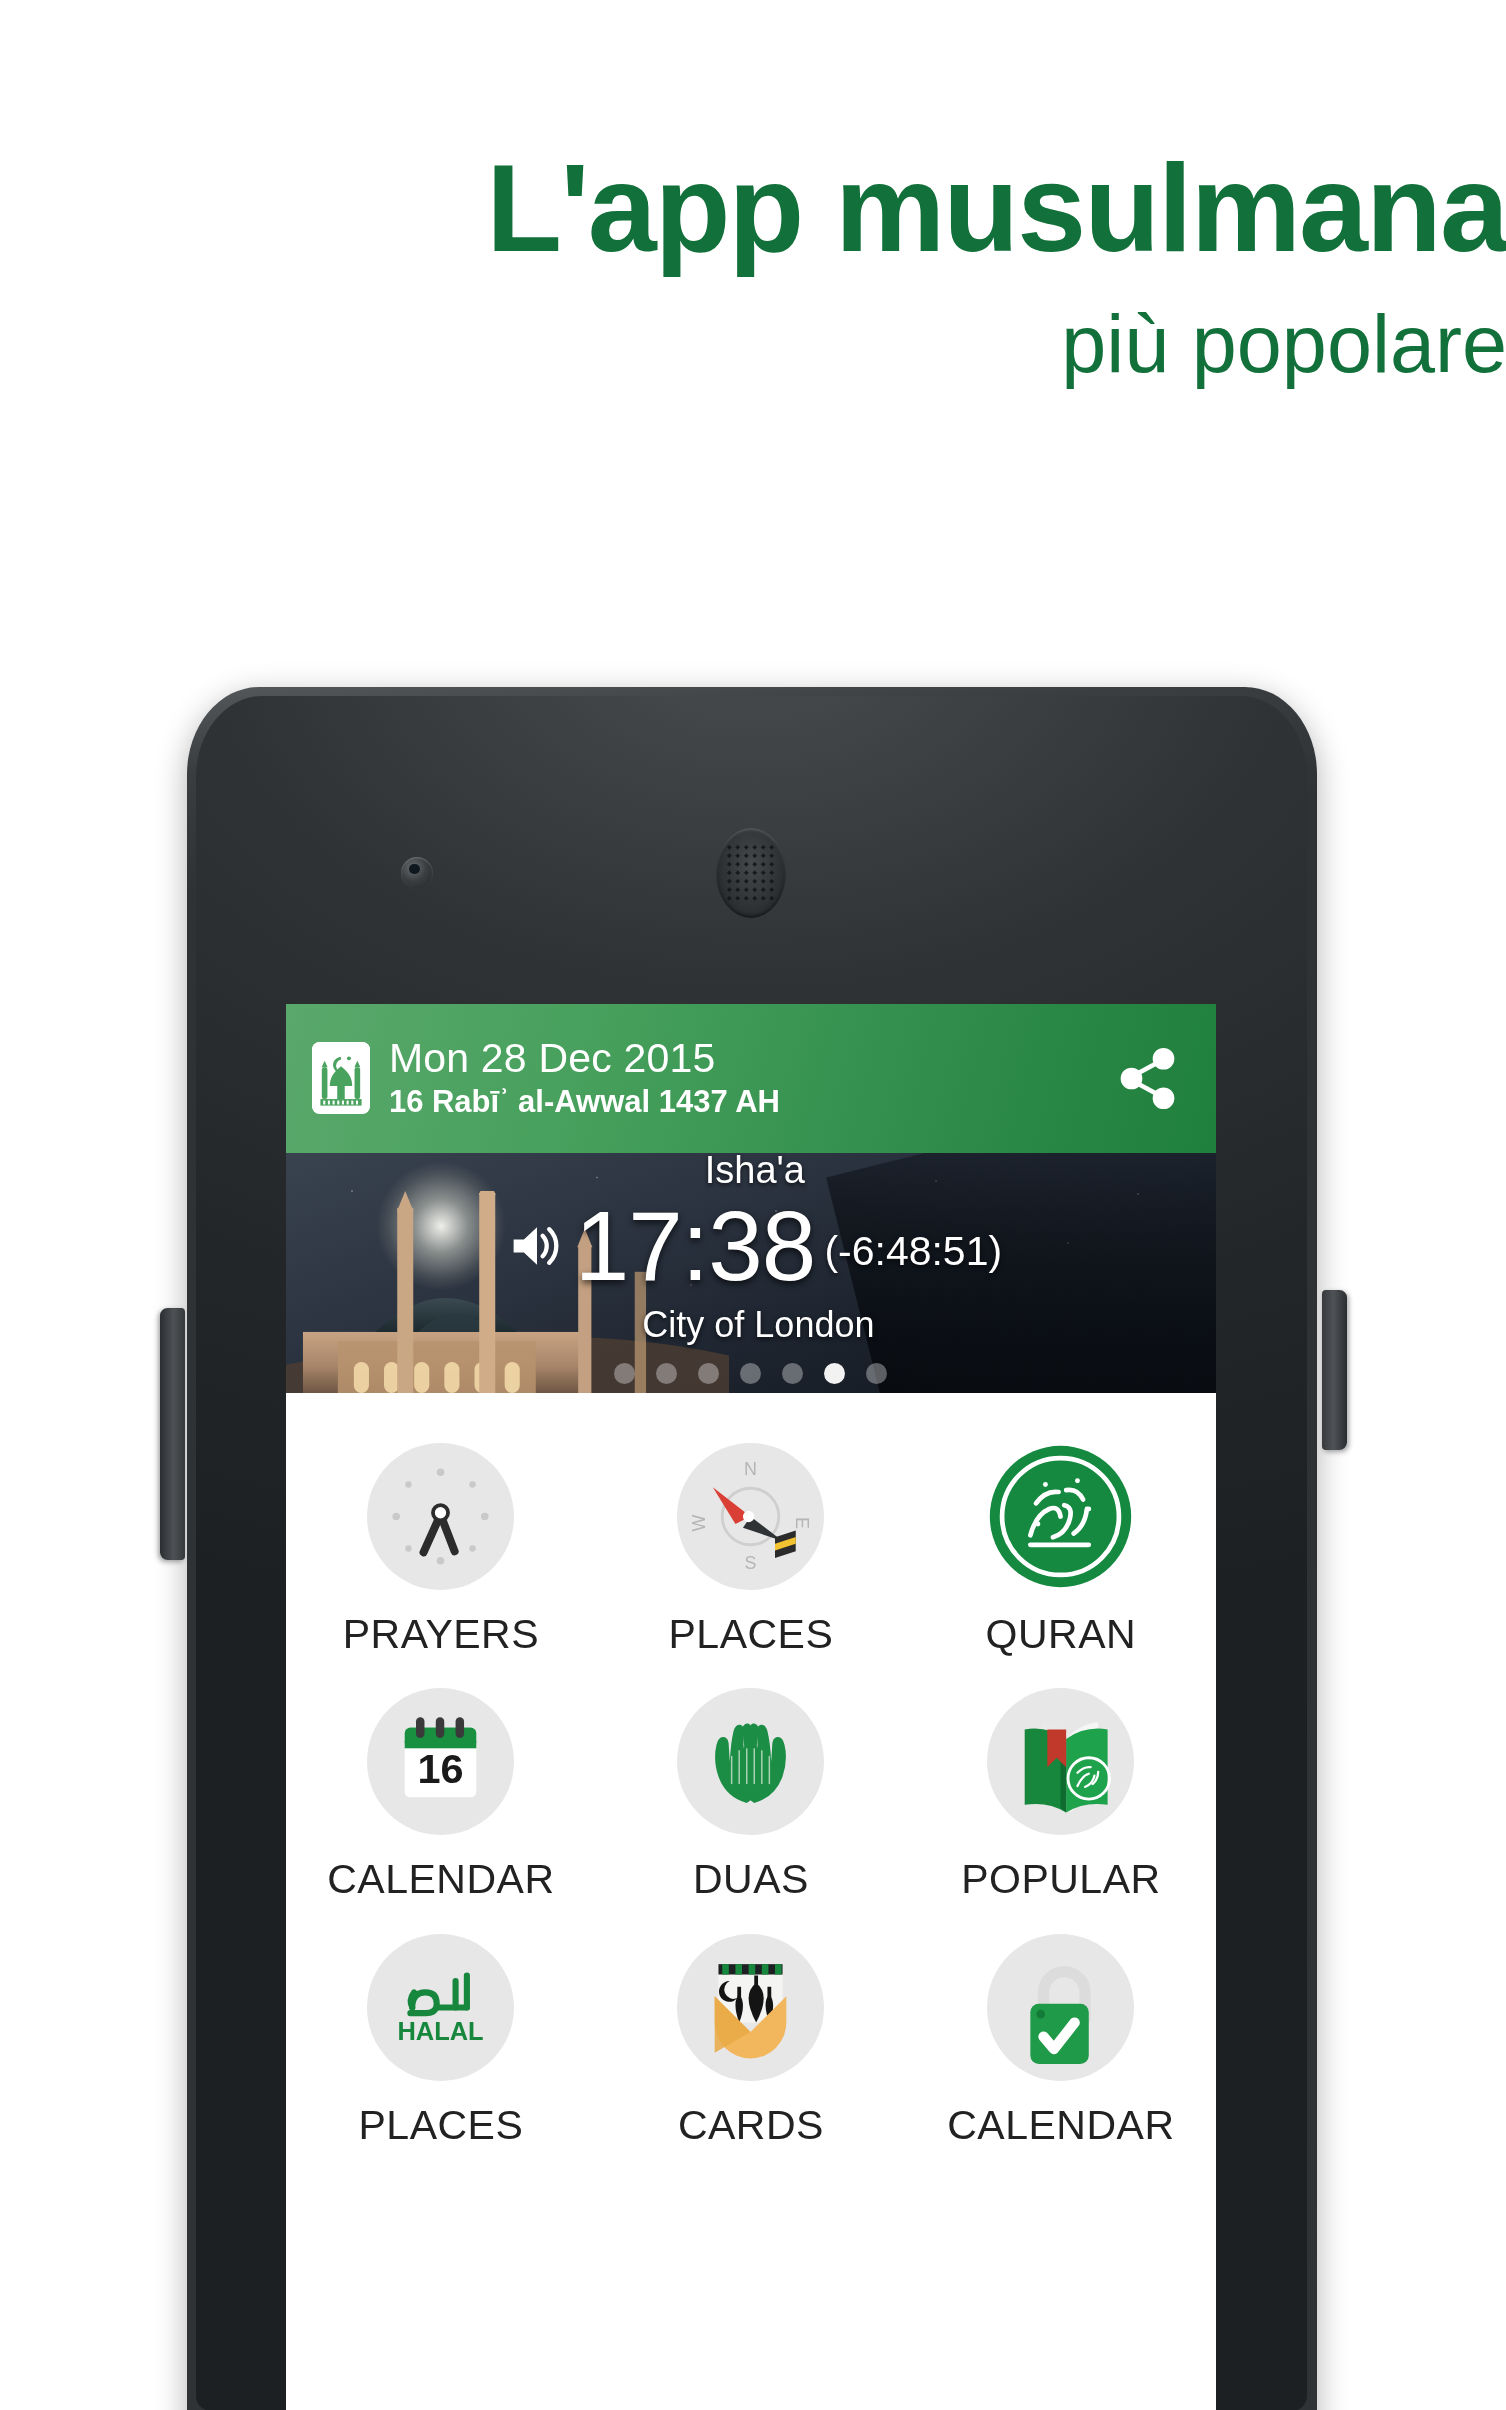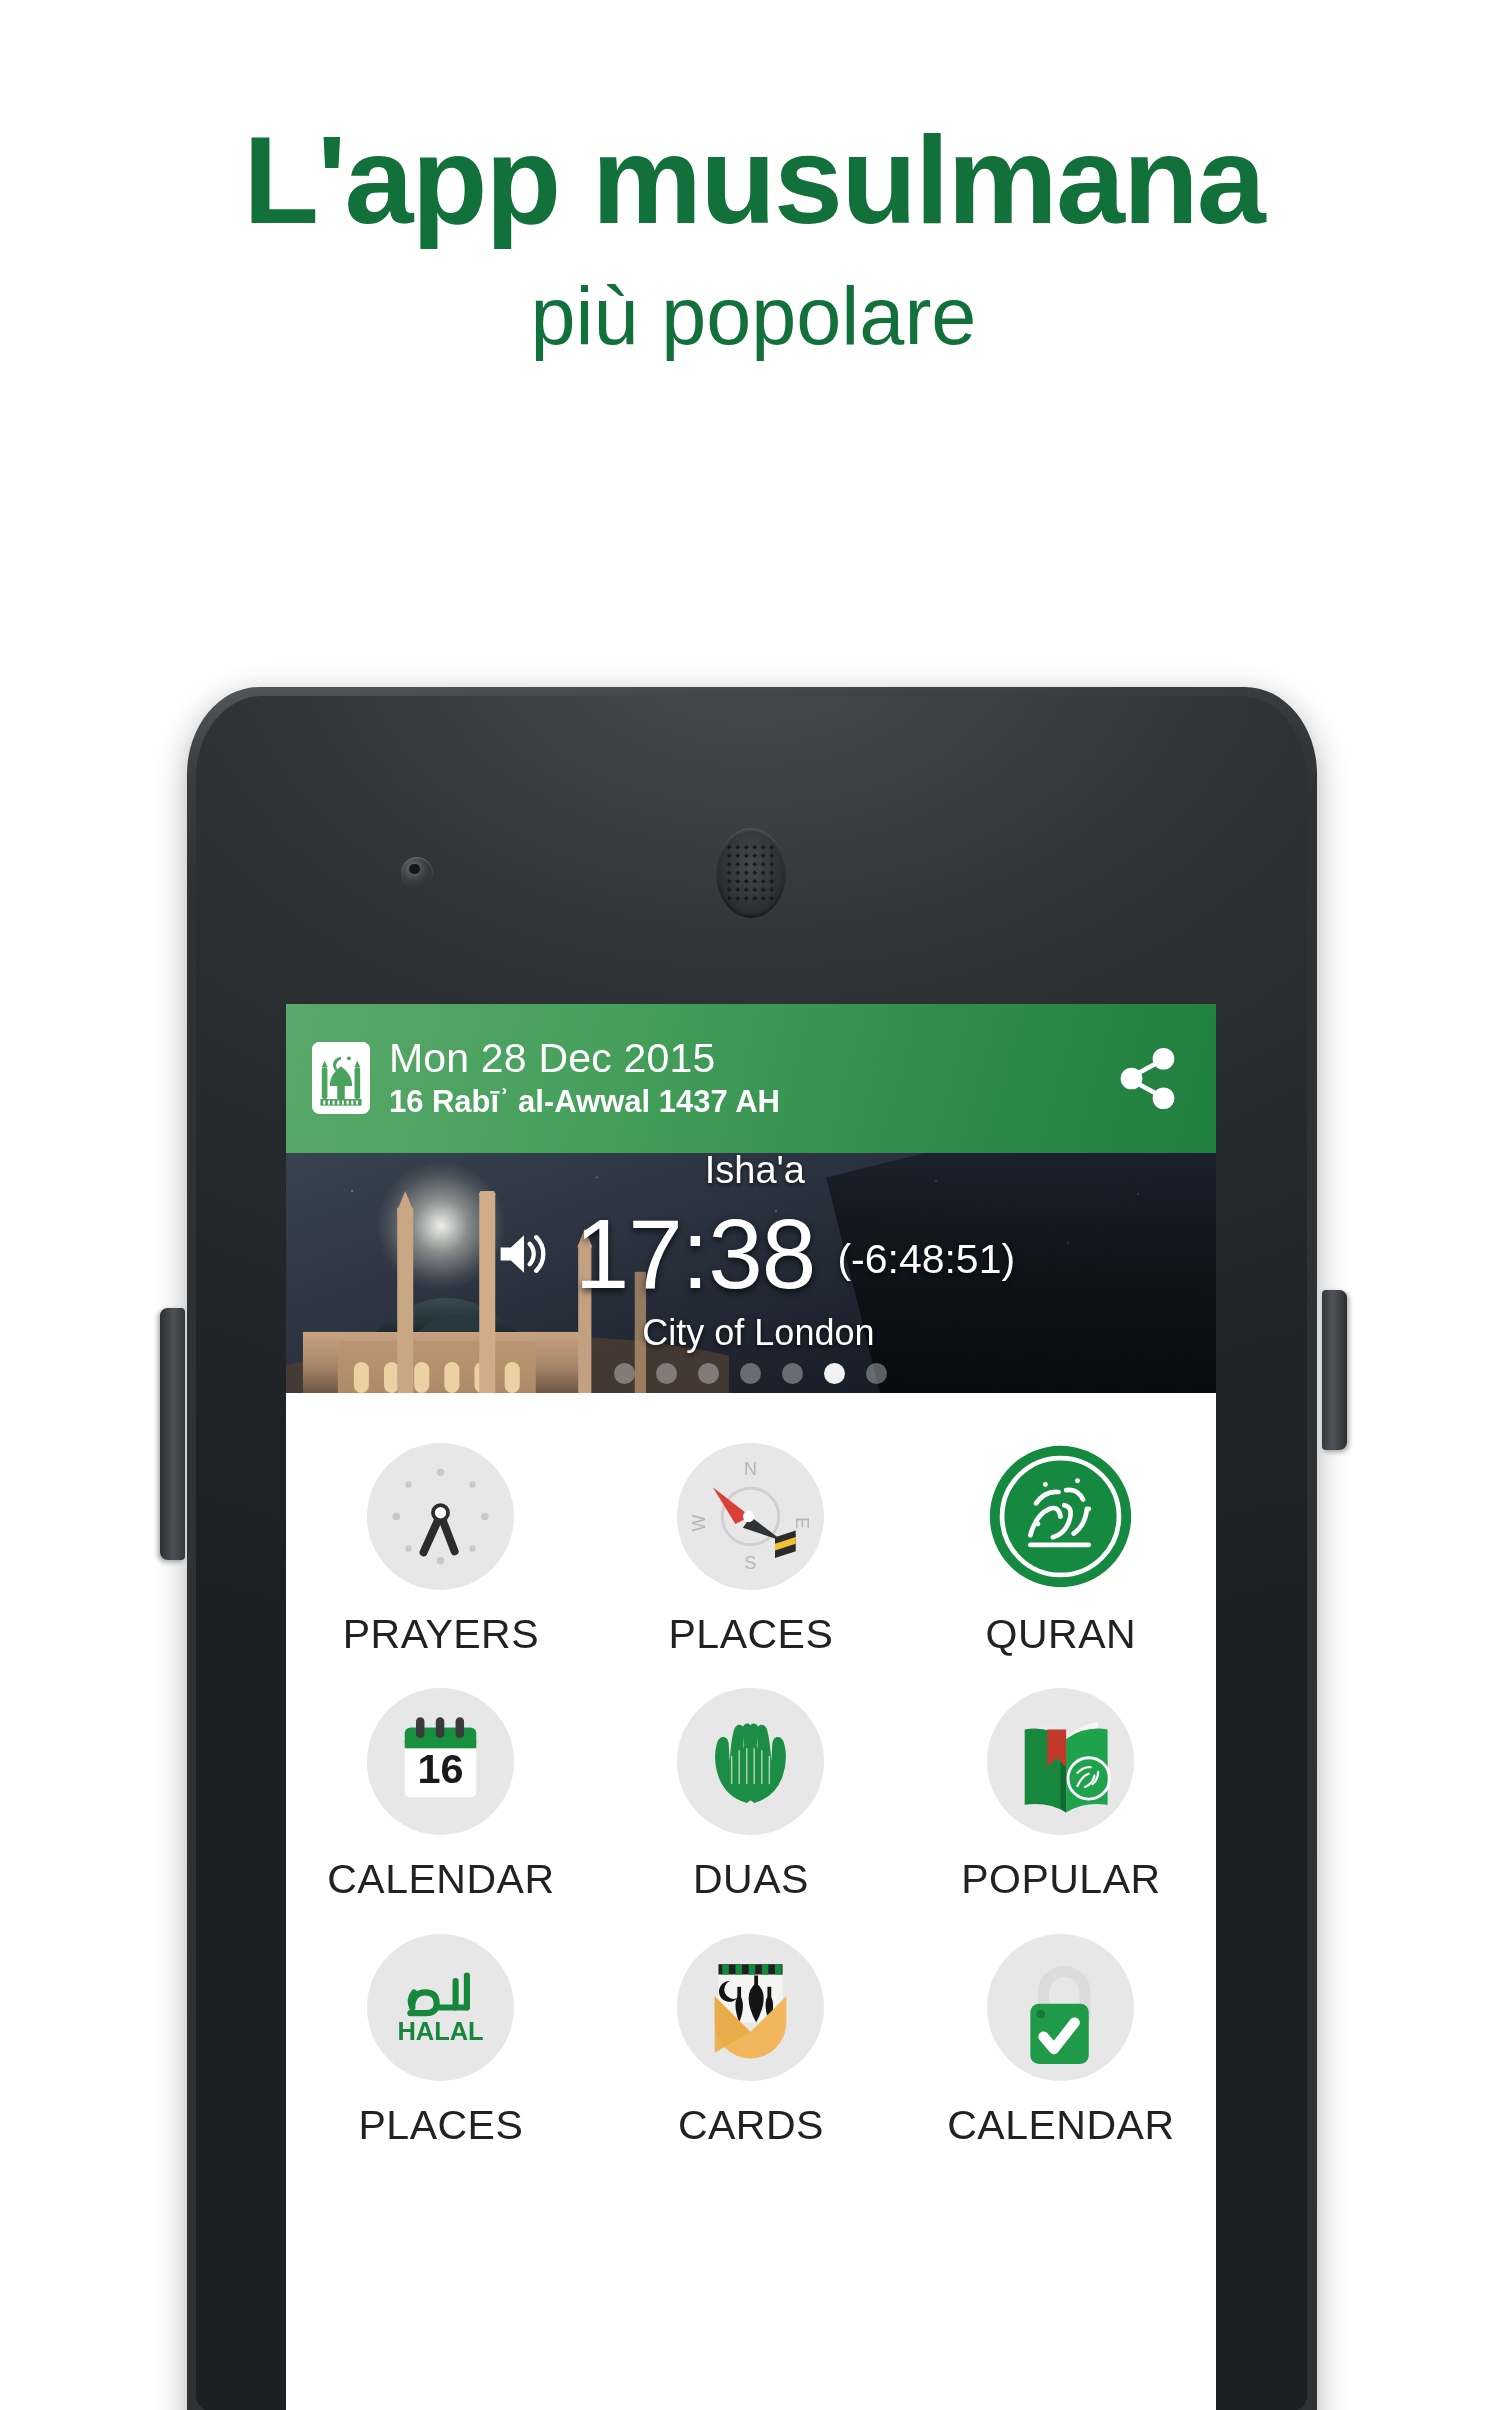--- a/index.html
+++ b/index.html
@@ -5,21 +5,21 @@
   * { margin:0; padding:0; box-sizing:border-box; }
   html, body { width:1507px; height:2411px; }
   body {
     background:#ffffff;
     font-family:"Liberation Sans", sans-serif;
     overflow:hidden;
     position:relative;
   }
 
   
-  .promo { width:100%; text-align:center; padding-top:118px; }
+  .promo { width:100%; text-align:right; padding-top:118px;margin-top:28px; }
   .promo-title {
     font-size:124px;
     font-weight:700;
     color:#12703a;
     letter-spacing:-1.9px;
     line-height:1.0;
     white-space:nowrap;
   }
   .promo-sub {
     font-size:81px;
@@ -169,21 +169,21 @@
     position:absolute; inset:0;
     display:flex; flex-direction:column; align-items:center; justify-content:flex-start;padding-left:8px;
   }
   .hero-prayer {
     color:#ffffff; font-size:38px; font-weight:400;
     text-shadow:0 1.9px 4.7px rgba(0,0,0,0.65);
     margin-top:-3.8px;
   }
   .hero-midrow {
     display:flex; align-items:center; justify-content:center;
-    gap:22px; margin-top:13px; width:100%;
+    gap:9px; margin-top:5px; width:100%;
   }
   .hero-time {
     color:#ffffff; font-size:98px; font-weight:400; line-height:1;
     letter-spacing:-0.9px;
     text-shadow:0 2.8px 7.5px rgba(0,0,0,0.7);
   }
   .hero-count {
     color:#ffffff; font-size:41px; font-weight:400;
     text-shadow:0 1.9px 5.6px rgba(0,0,0,0.7);
     position:relative; top:5.6px;

